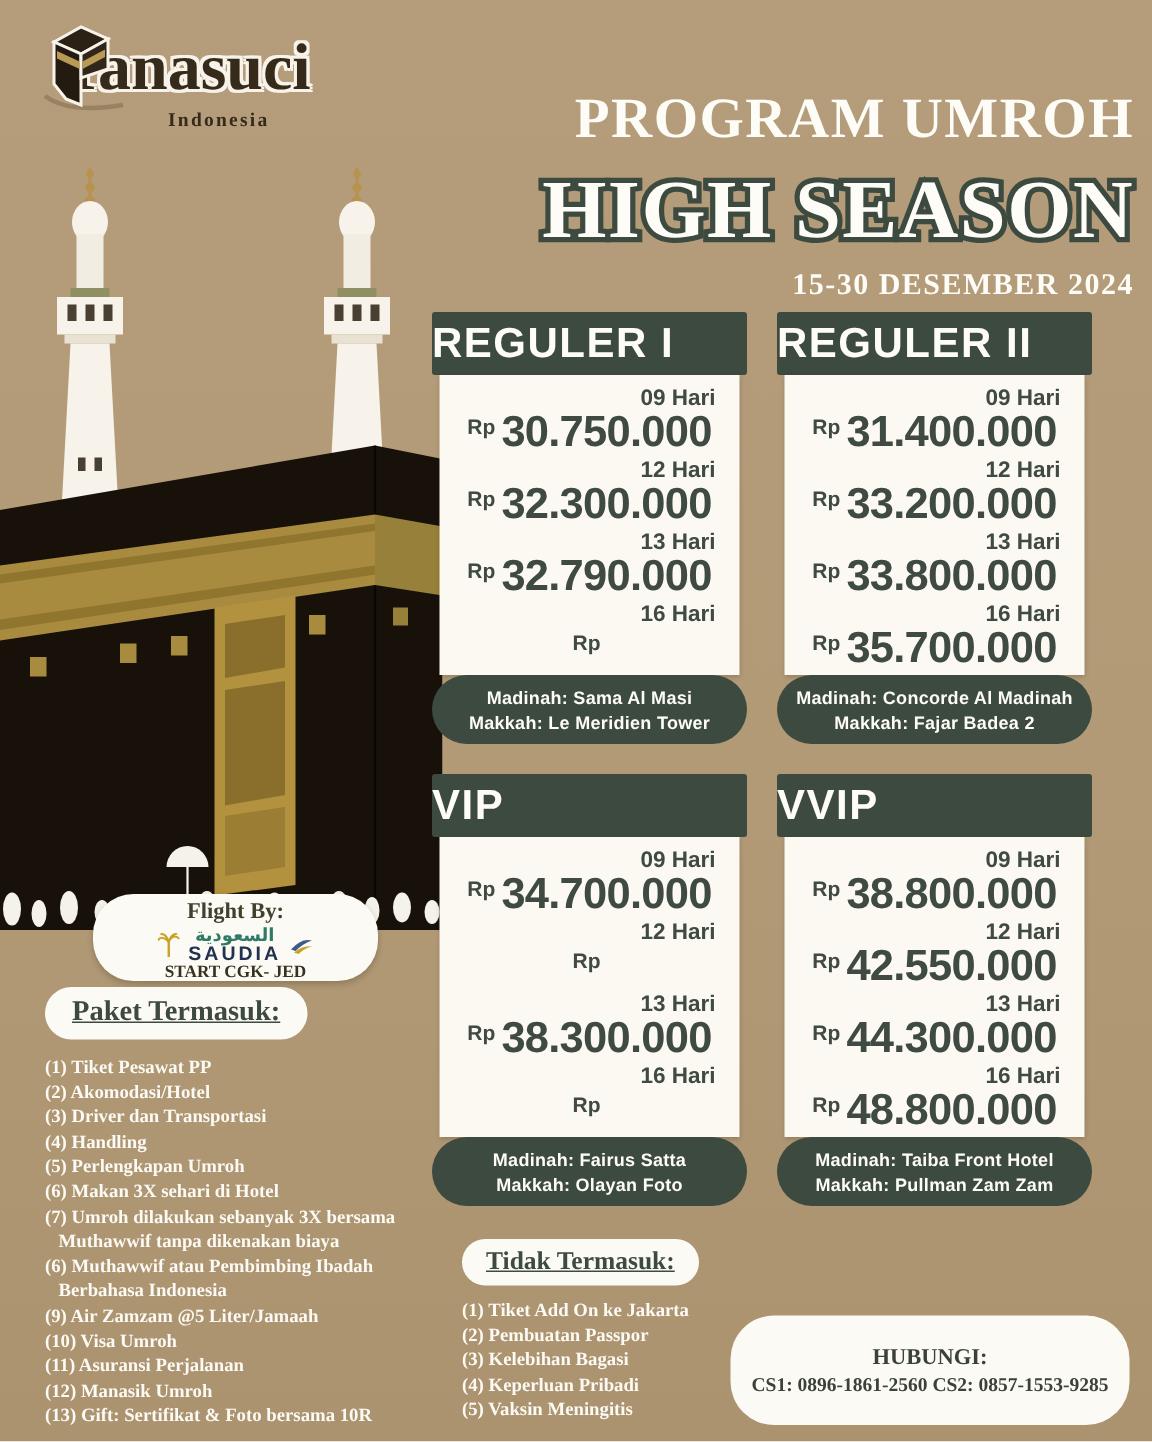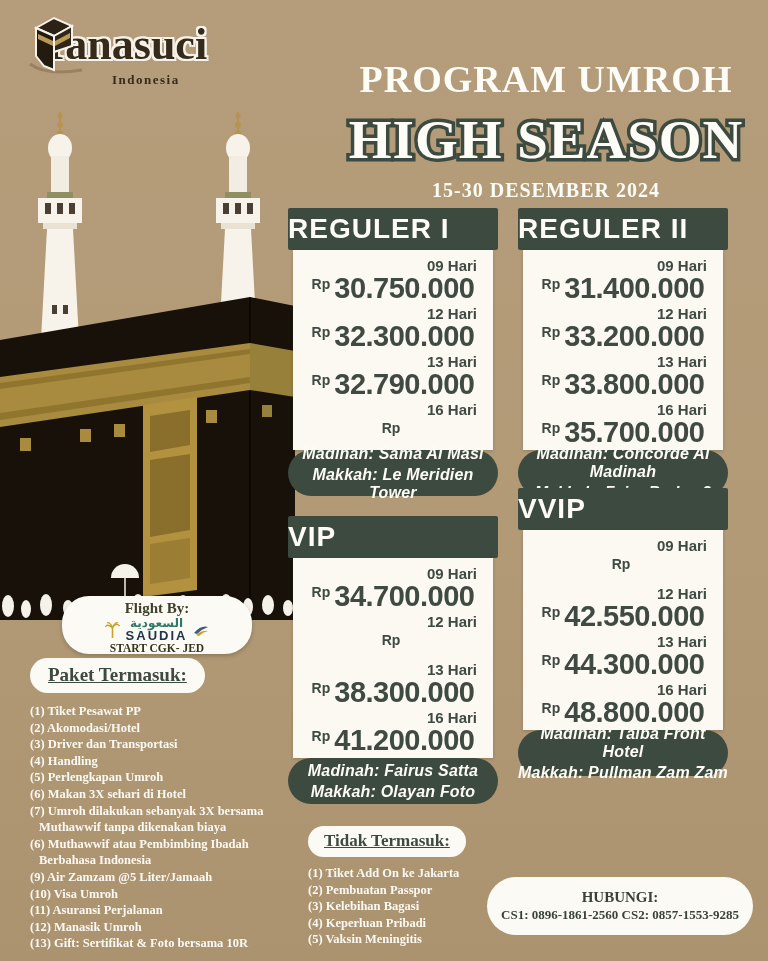--- a/index.html
+++ b/index.html
@@ -19,21 +19,21 @@
                 0 -2px 0 #f7f3ea,0 2px 0 #f7f3ea,-2px 0 0 #f7f3ea,2px 0 0 #f7f3ea;
     padding-left:14px;
   }
   .cube-icon{position:absolute;left:0px;top:-4px;}
   .logo-sub{
     font-family:"Liberation Serif","DejaVu Serif",serif;font-weight:700;
     font-size:13px;color:#362b1a;letter-spacing:1.5px;margin:-4px 0 0 86px;
   }
 
   
-  .title{position:absolute;left:336px;top:58px;width:420px;text-align:center;color:#fdfcf6;
+  .title{position:absolute;left:336px;top:58px;width:420px;text-align:right;color:#fdfcf6;
          font-family:"Liberation Serif","DejaVu Serif",serif;font-weight:700;}
   .title-line1{font-size:38px;line-height:42px;letter-spacing:1px;}
   .title-line2{position:relative;font-size:55px;line-height:56px;margin-top:12px;letter-spacing:1px;}
   .title-line2 .stroke{position:absolute;left:0;right:0;top:0;color:#3d4a3f;-webkit-text-stroke:7px #3d4a3f;}
   .title-line2 .fill{position:relative;color:#fdfcf6;}
   .title-line3{font-size:20px;line-height:34px;margin-top:5px;letter-spacing:1px;}
 
   
   .scene{position:absolute;left:0;top:100px;width:295px;height:520px;}
 
@@ -46,21 +46,21 @@
   .card-body{background:#fbf9f2;margin:0 5px;height:200px;box-sizing:border-box;padding-top:7px;
              box-shadow:0 1px 3px rgba(60,50,30,.25);}
   .price-row{height:48px;}
   .duration{ text-align:right;padding-right:16px;font-weight:700;font-size:15px;color:#3f4a42;line-height:17px;}
   .price{display:flex;justify-content:center;align-items:flex-start;color:#3f4a42;font-weight:700;}
   .rp{font-size:14px;line-height:14px;margin:3px 4px 0 0;}
   .amount{font-size:29px;line-height:29px;letter-spacing:-0.5px;}
   .card-footer{
     margin-top:0;background:#3d4a3f;border-radius:23px;height:46px;color:#fdfcf6;
     display:flex;flex-direction:column;justify-content:center;gap:3px;text-align:center;
-    font-weight:700;font-size:16px;letter-spacing:0.2px;font-style:italic;
+    font-weight:700;font-size:12px;letter-spacing:0.2px;
   }
 
   
   .pill-label{display:inline-block;background:#fcfaf4;color:#3d4a3f;border-radius:22px;
               font-family:"Liberation Serif","DejaVu Serif",serif;font-weight:700;text-decoration:underline;}
   .included{position:absolute;left:30px;top:658px;width:260px;}
   .included .pill-label{font-size:19px;padding:6px 18px 7px;}
   .item-list{list-style:none;margin:10px 0 0;padding:0;color:#fcfaf4;
              font-family:"Liberation Serif","DejaVu Serif",serif;font-weight:700;
              font-size:12.5px;line-height:16.6px;}
@@ -75,21 +75,21 @@
                box-shadow:0 2px 4px rgba(40,30,10,.25);}
   .flight-label{font-family:"Liberation Serif","DejaVu Serif",serif;font-weight:700;
                 font-size:15px;color:#40402e;line-height:16px;}
   .airline-row{display:flex;justify-content:center;align-items:center;gap:6px;margin-top:1px;}
   .arabic{font-size:12px;font-weight:700;color:#2e7a66;line-height:12px;}
   .airline-name{font-size:13px;font-weight:700;color:#22334f;letter-spacing:2px;line-height:13px;}
   .route{font-family:"Liberation Serif","DejaVu Serif",serif;font-weight:700;
          font-size:11.5px;color:#37321f;line-height:13px;}
 
   
-  .contact-pill{position:absolute;left:487px;top:877px;width:266px;height:58px;background:#fcfaf4;
+  .contact-pill{position:absolute;left:487px;top:877px;width:266px;height:73px;background:#fcfaf4;
                 border-radius:29px;display:flex;flex-direction:column;justify-content:center;
                 text-align:center;font-family:"Liberation Serif","DejaVu Serif",serif;
                 font-weight:700;color:#3a4238;}
   .contact-title{font-size:15px;line-height:17px;}
   .contact-numbers{font-size:13px;line-height:16px;margin-top:1px;}
 </style>
 </head>
 <body>
 
 <div class="canvas">
@@ -280,37 +280,37 @@
         <div class="duration">13 Hari</div>
         <div class="price">
             <span class="rp">Rp</span>
             <span class="amount">38.300.000</span>
           </div>
       </div>
       <div class="price-row">
         <div class="duration">16 Hari</div>
         <div class="price">
             <span class="rp">Rp</span>
-            <span class="amount">41.200.000</span>
           </div>
       </div>
     </div>
     <div class="card-footer">
       <div>Madinah: Fairus Satta</div>
       <div>Makkah: Olayan Foto</div>
     </div>
   </section>
 
-  <section class="card" style="left:518px;top:488px">
+  <section class="card" style="left:518px;top:516px">
     <div class="card-header">VVIP</div>
     <div class="card-body">
       <div class="price-row">
         <div class="duration">09 Hari</div>
         <div class="price">
             <span class="rp">Rp</span>
+            <span class="amount">38.800.000</span>
           </div>
       </div>
       <div class="price-row">
         <div class="duration">12 Hari</div>
         <div class="price">
             <span class="rp">Rp</span>
             <span class="amount">42.550.000</span>
           </div>
       </div>
       <div class="price-row">

